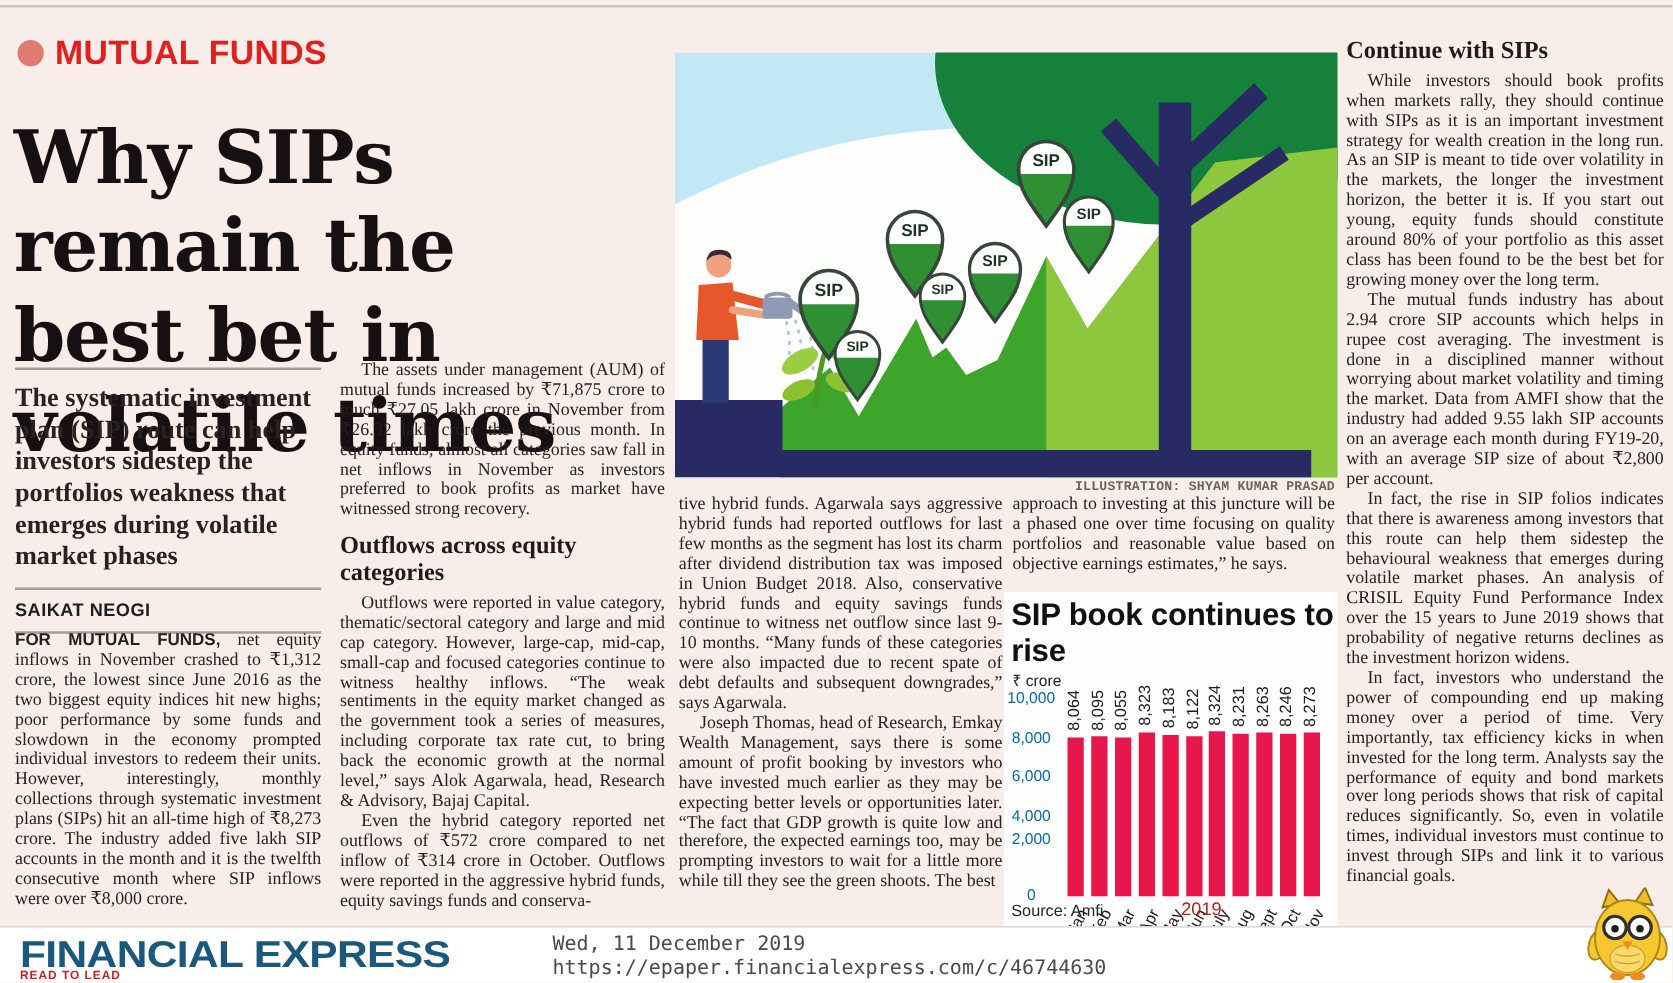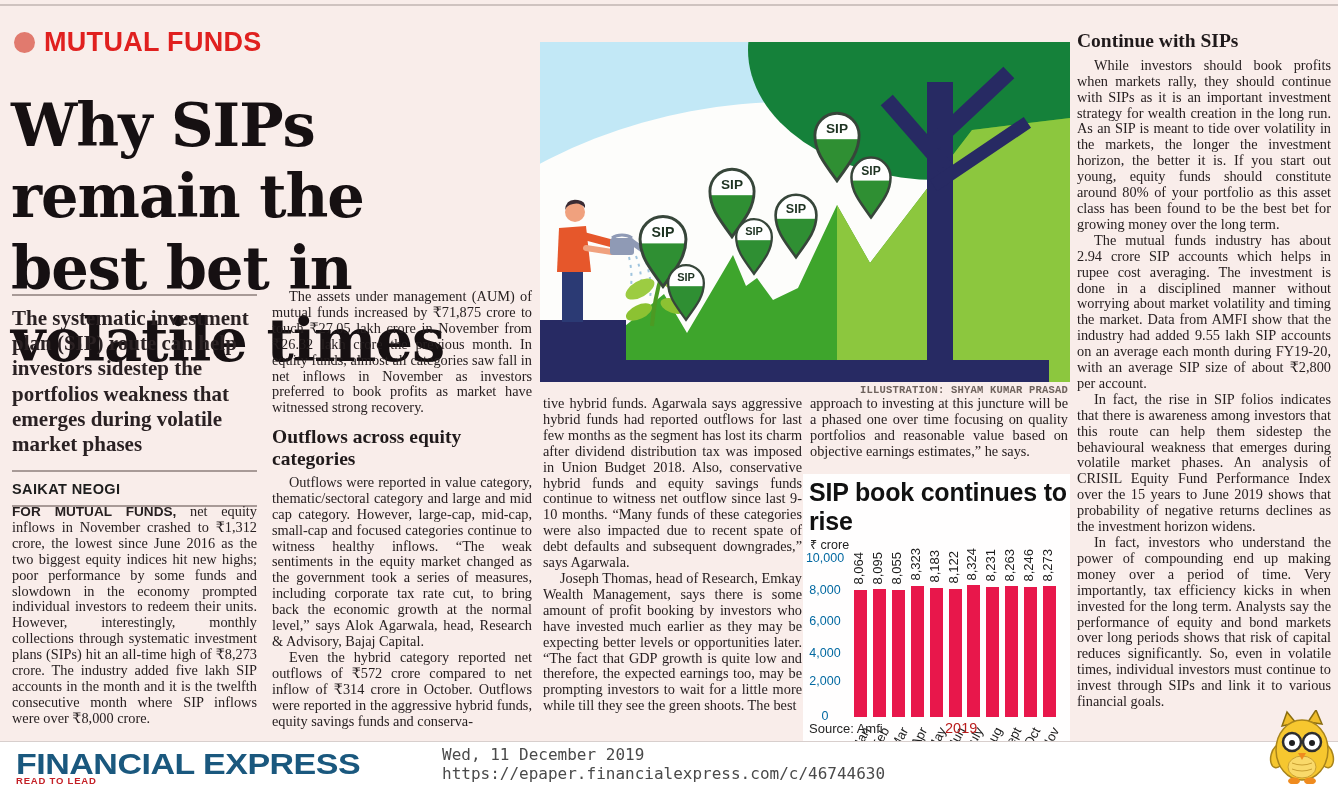--- a/index.html
+++ b/index.html
@@ -193,21 +193,21 @@
 
 <div id="col4" class="bodycol">
   <p>approach to investing at this juncture will be a phased one over time focusing on quality portfolios and reasonable value based on objective earnings estimates,” he says.</p>
 </div>
 
 <div class="chart">
   <div class="chart-title">SIP book continues to rise</div>
   <div class="chart-unit">₹ crore</div>
   <div class="chart-plot">
       <span class="ytick" style="bottom: -6px;">0</span>
-      <span class="ytick" style="bottom: 29px;">2,000</span>
+      <span class="ytick" style="bottom: 39px;">2,000</span>
       <span class="ytick" style="bottom: 57.2px;">4,000</span>
       <span class="ytick" style="bottom: 88.8px; margin-top: 16px;">6,000</span>
       <span class="ytick" style="bottom: 120.4px;">8,000</span>
       <span class="ytick" style="bottom: 152px;">10,000</span>
       <div class="bar" style="left: 2.95455px; width: 13px; height: 127.411px; background: rgb(232, 23, 75);"></div>
       <span class="bar-value" style="left: -0.0454545px; bottom: 132.411px;">8,064</span>
       <div class="bar" style="left: 21.8636px; width: 13px; height: 127.901px; background: rgb(232, 23, 75);"></div>
       <span class="bar-value" style="left: 18.8636px; bottom: 132.901px;">8,095</span>
       <div class="bar" style="left: 40.7727px; width: 13px; height: 127.269px; background: rgb(232, 23, 75);"></div>
       <span class="bar-value" style="left: 37.7727px; bottom: 132.269px;">8,055</span>

